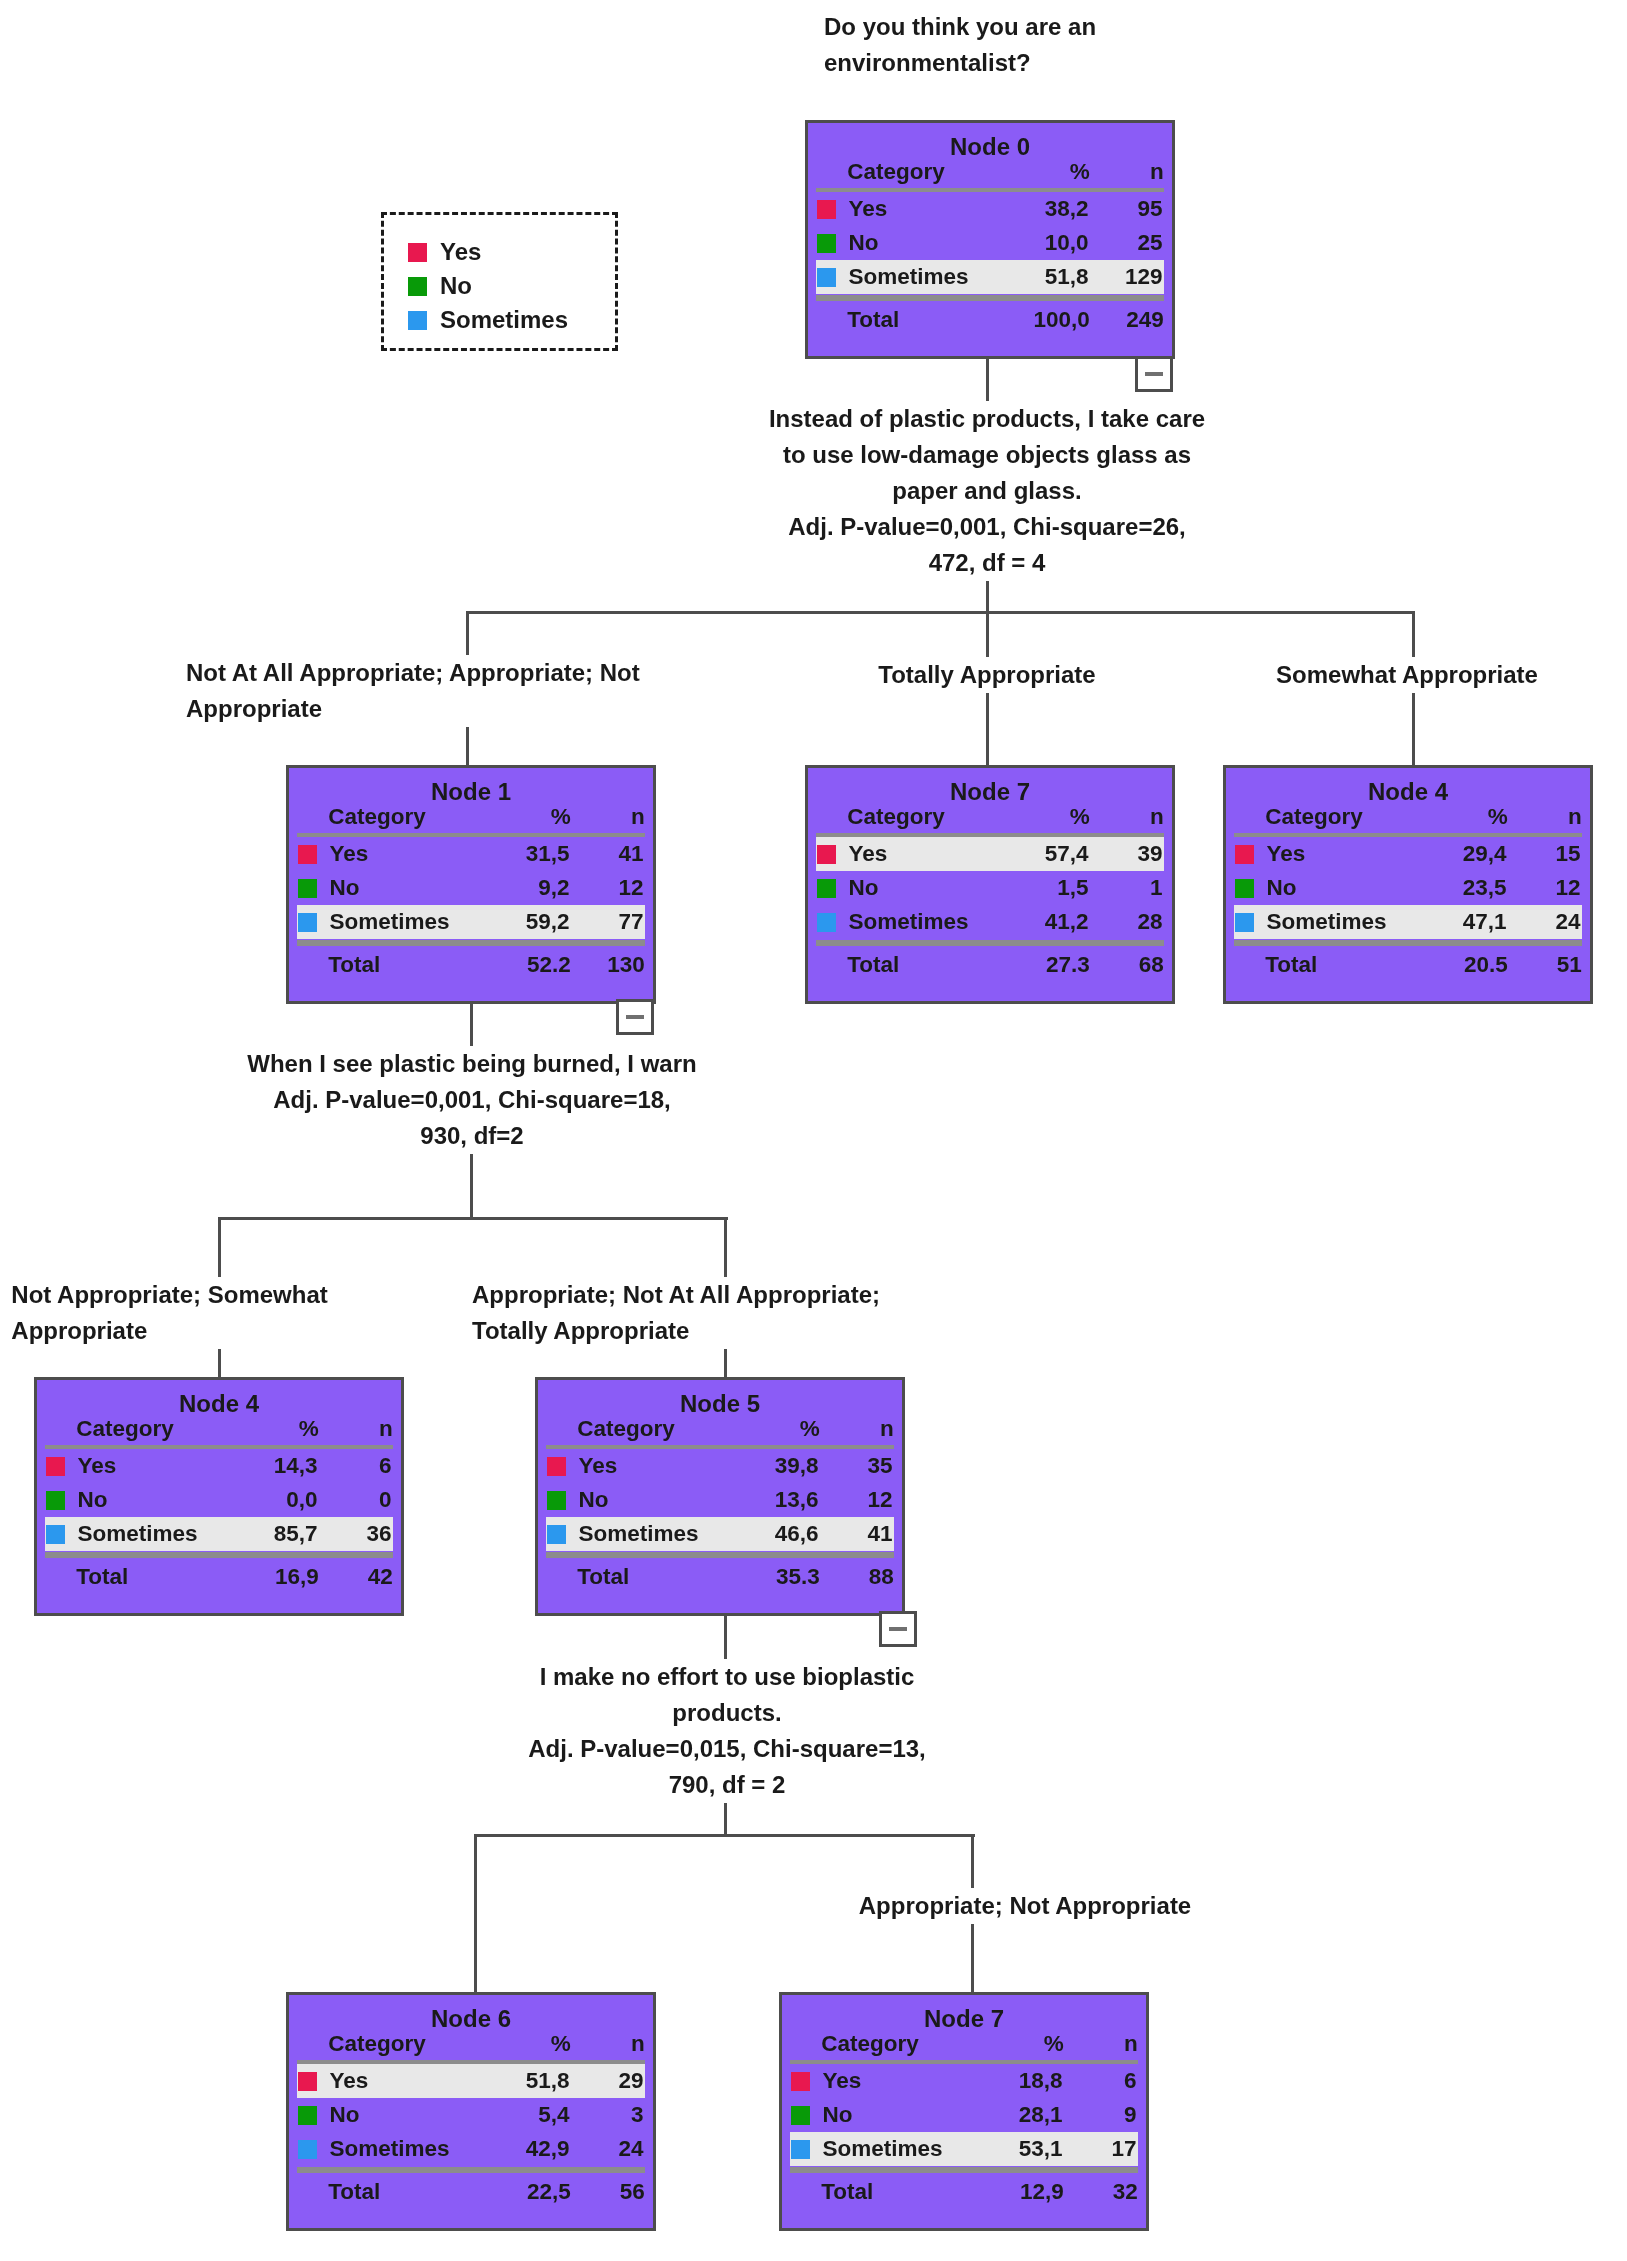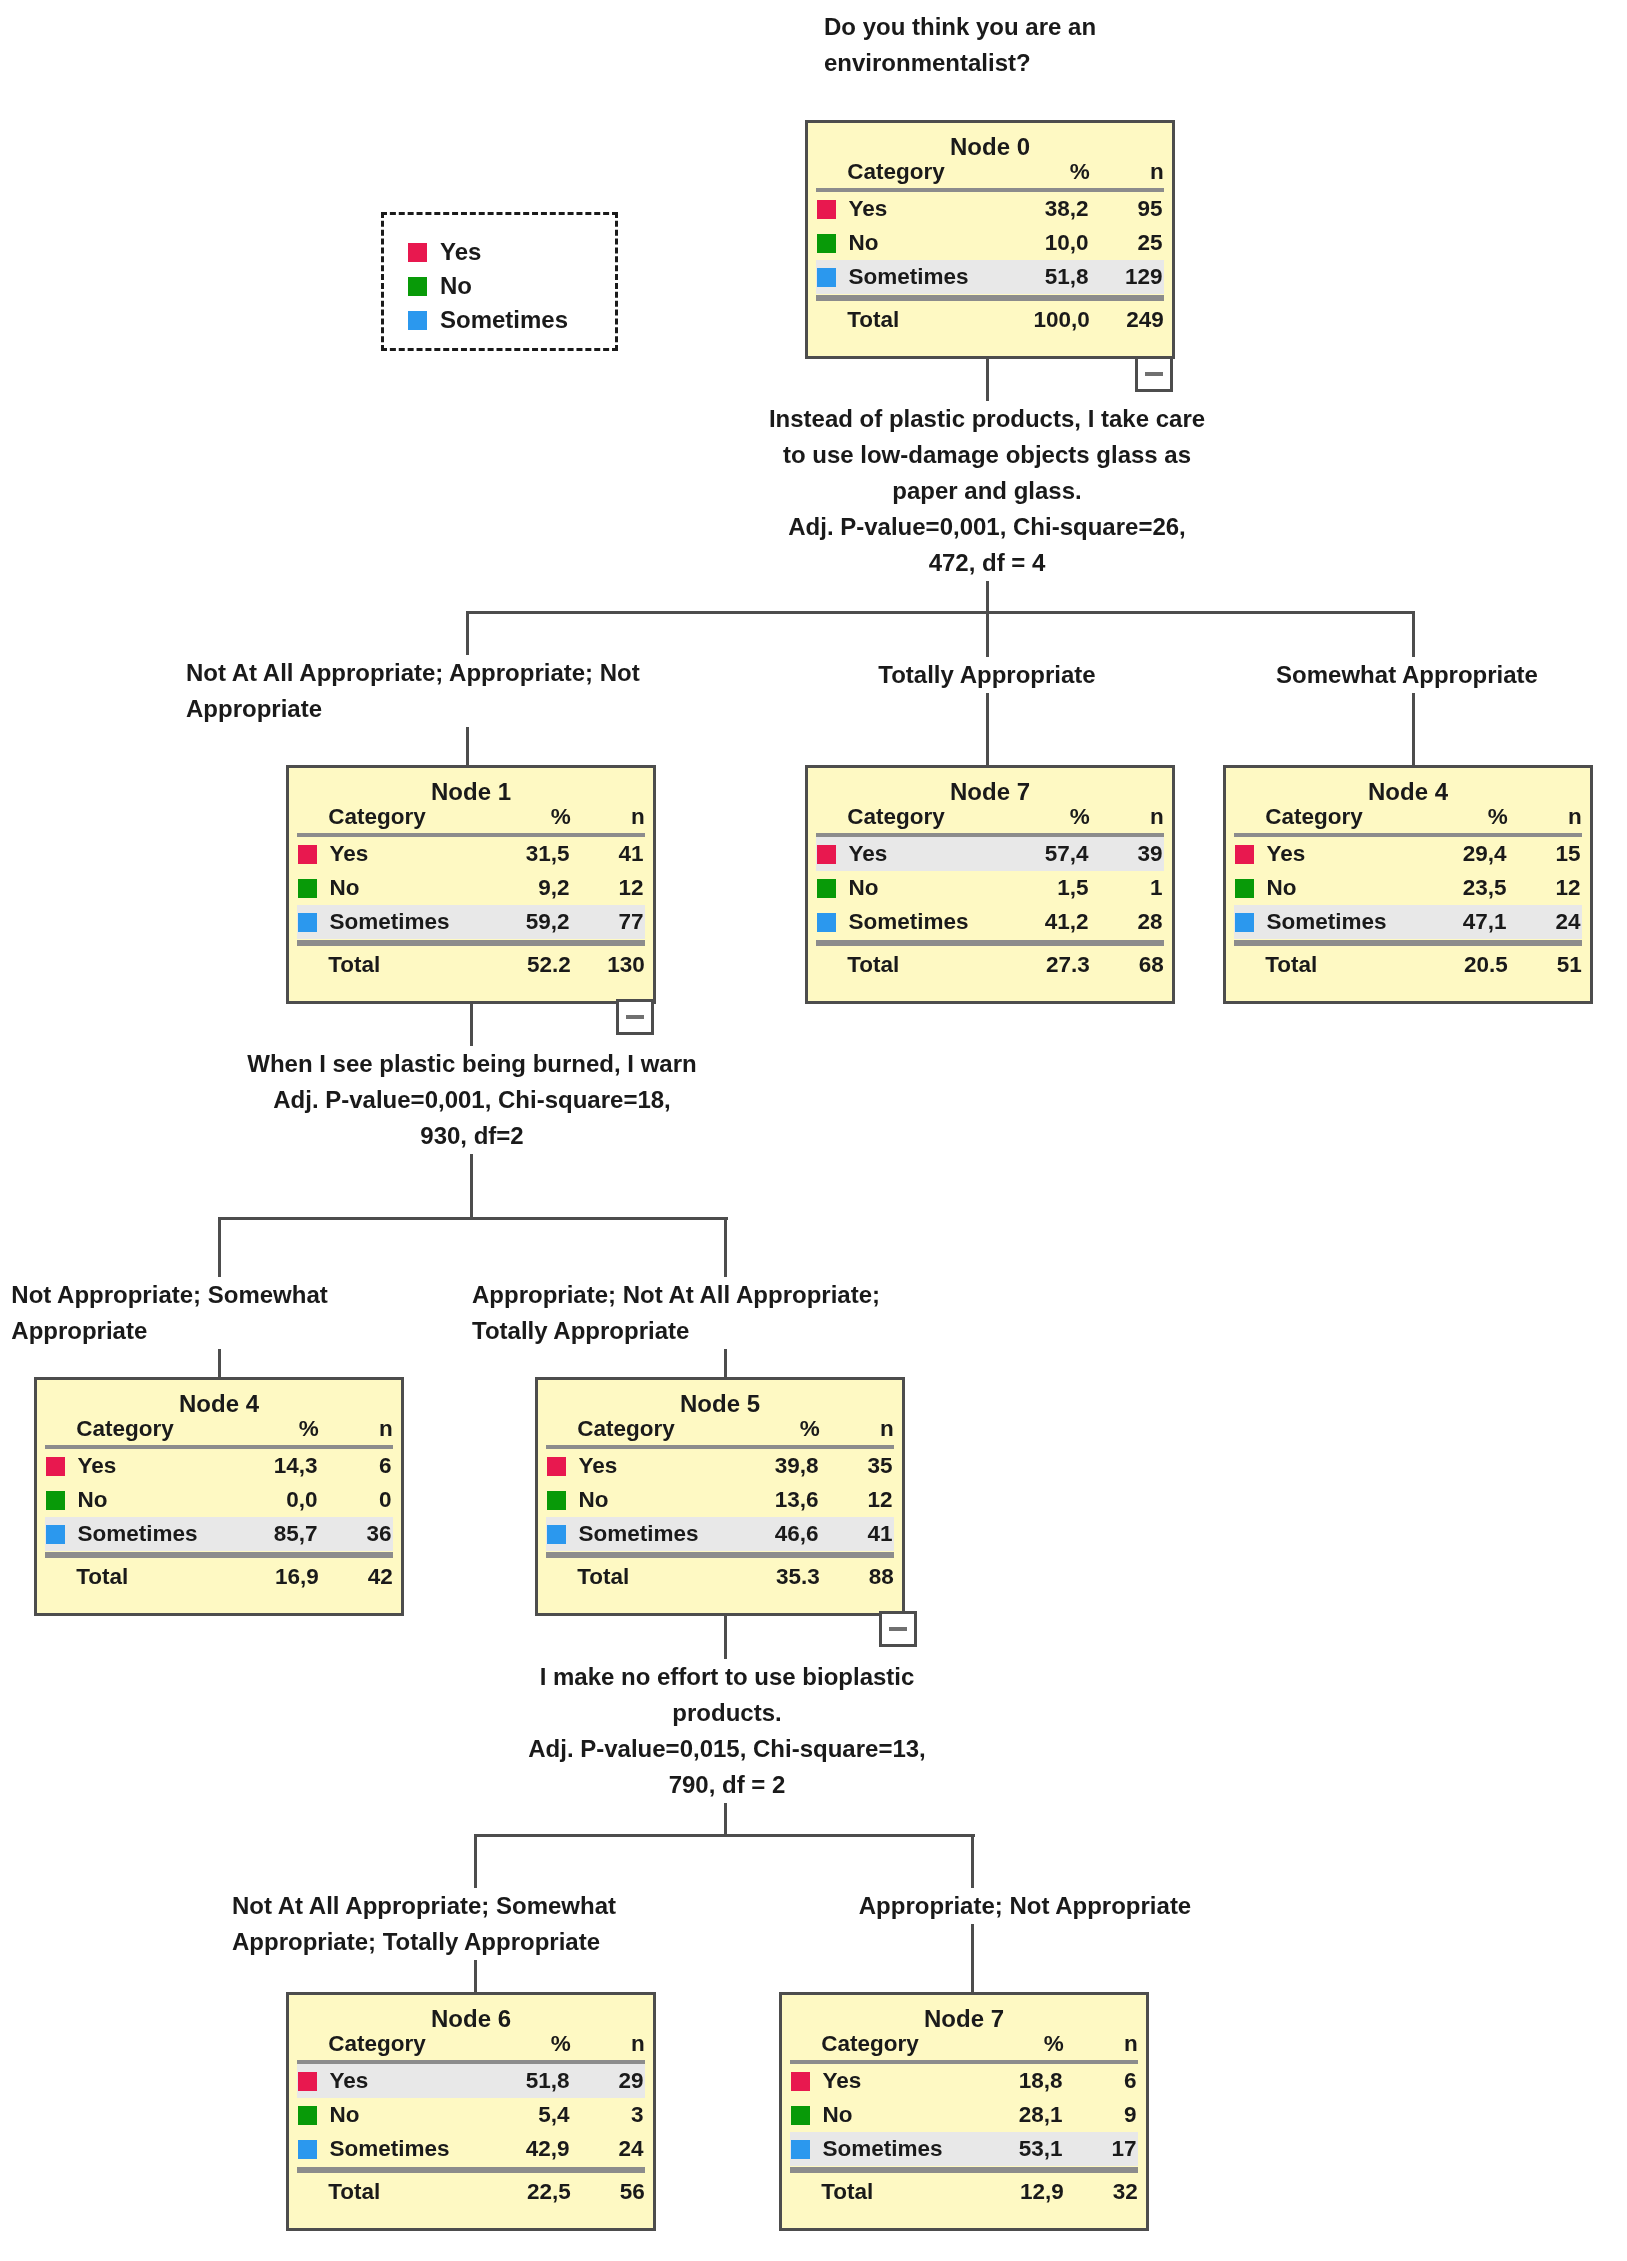--- a/index.html
+++ b/index.html
@@ -18,21 +18,21 @@
   
   .legend{position:absolute;left:381px;top:212px;width:237px;height:139px;
     border:3px dashed #1a1a1a;box-sizing:border-box;background:#fff;padding:20px 0 0 24px;}
   .legend-item{display:flex;align-items:center;height:34px;}
   .legend-item .sw{margin-right:13px;}
   .sw{display:inline-block;width:19px;height:19px;flex:0 0 19px;}
   .sw-sp{display:inline-block;width:19px;flex:0 0 19px;}
   .legend-item span.lbl{font-size:24px;}
   
   .node{position:absolute;width:370px;height:239px;border:3.6px solid #4d4d4d;
-    box-sizing:border-box;background:#fef9c3;font-size:22.5px;}
+    box-sizing:border-box;background:#8b5cf6;font-size:22.5px;}
   .node-title{text-align:center;font-size:24px;padding-top:9.5px;height:33px;box-sizing:border-box;}
   .thead,.row,.trow{display:flex;align-items:center;margin:0 8.3px;}
   .thead{height:32px;border-bottom:4.7px solid #8c8c8c;}
   .thead .cat{padding-left:12px;}
   .row{height:34px;padding:0 1.2px;}
   .row .sw{margin-right:12px;}
   .cat{flex:1;text-align:left;}
   .pct{width:101px;text-align:right;}
   .ncol{width:74px;text-align:right;}
   .row.hl{background:#e8e8e8;}
@@ -114,24 +114,20 @@
     <div>Somewhat Appropriate</div>
   </div>
   <div class="txt" style="left:11.3px;top:1277px;">
     <div>Not Appropriate; Somewhat</div>
     <div>Appropriate</div>
   </div>
   <div class="txt" style="left:472px;top:1277px;">
     <div>Appropriate; Not At All Appropriate;</div>
     <div>Totally Appropriate</div>
   </div>
-  <div class="txt" style="left:232px;top:1888px;">
-    <div>Not At All Appropriate; Somewhat</div>
-    <div>Appropriate; Totally Appropriate</div>
-  </div>
   <div class="txt center" style="left:1025px;top:1888px;">
     <div>Appropriate; Not Appropriate</div>
   </div>
 
   <div class="node" style="left:805px;top:120px;">
     <div class="node-title">Node 0</div>
     <div class="thead">
       <span class="sw-sp"></span>
       <span class="cat">Category</span>
       <span class="pct">%</span>

